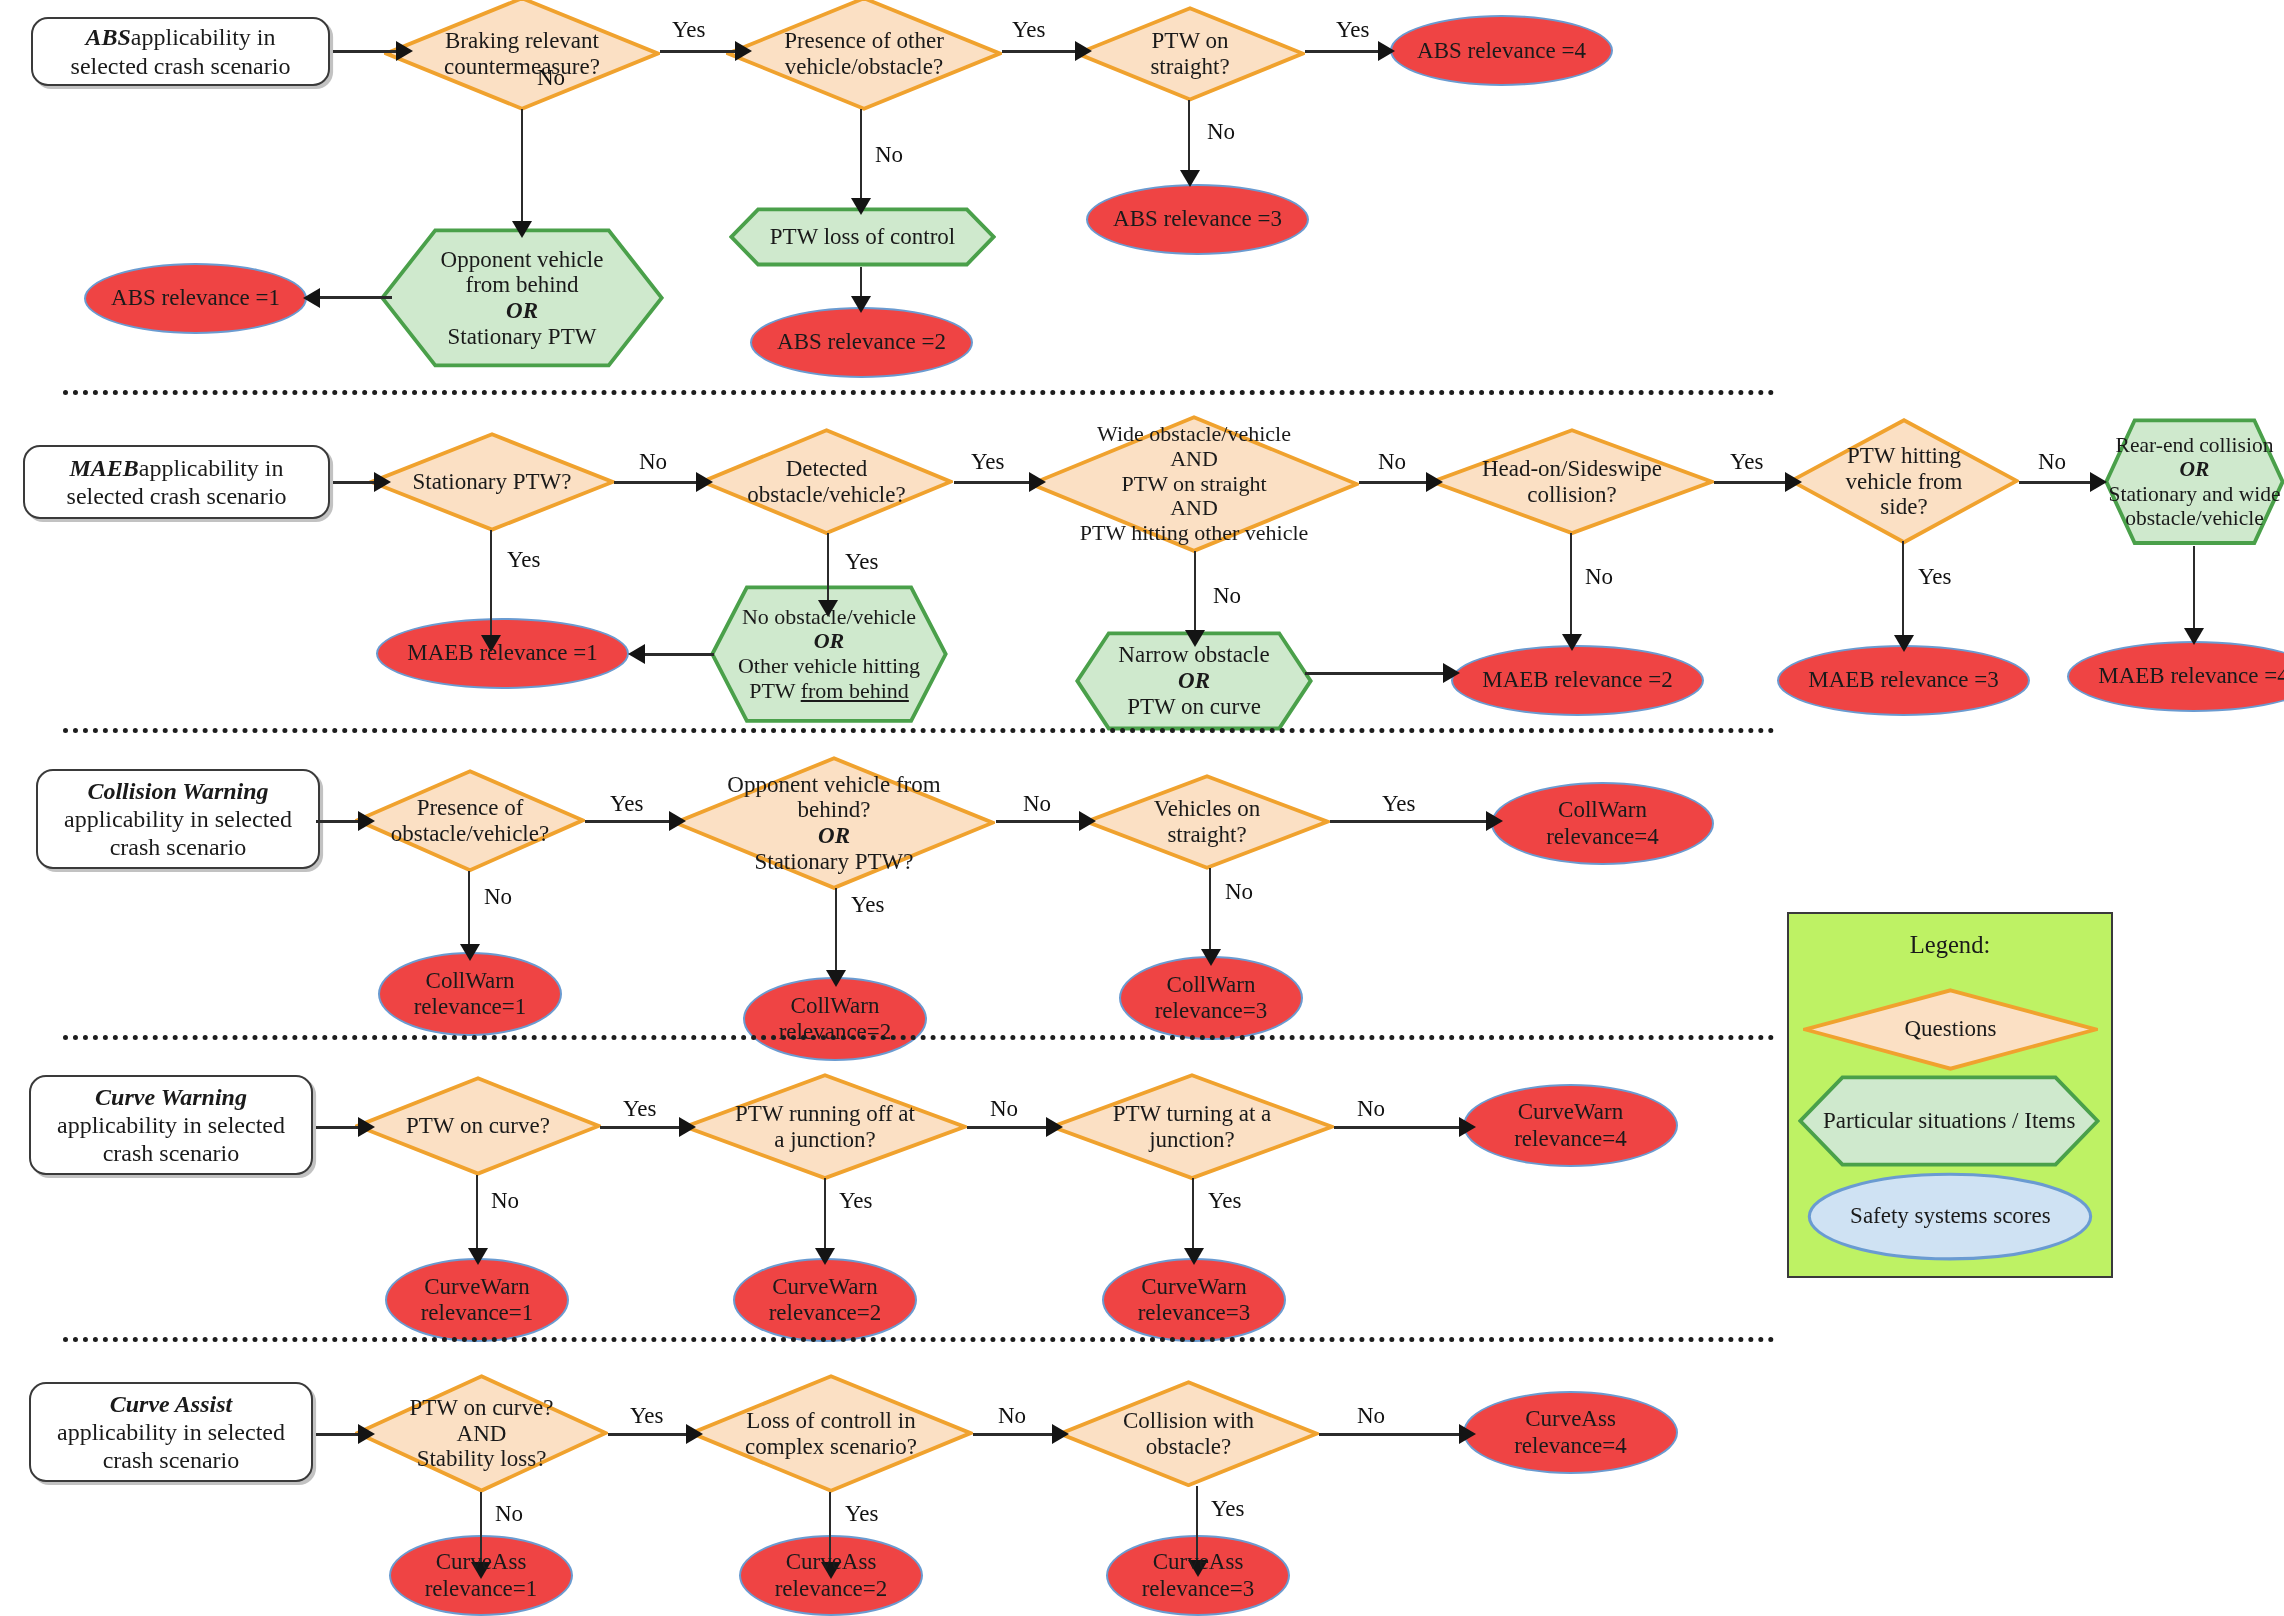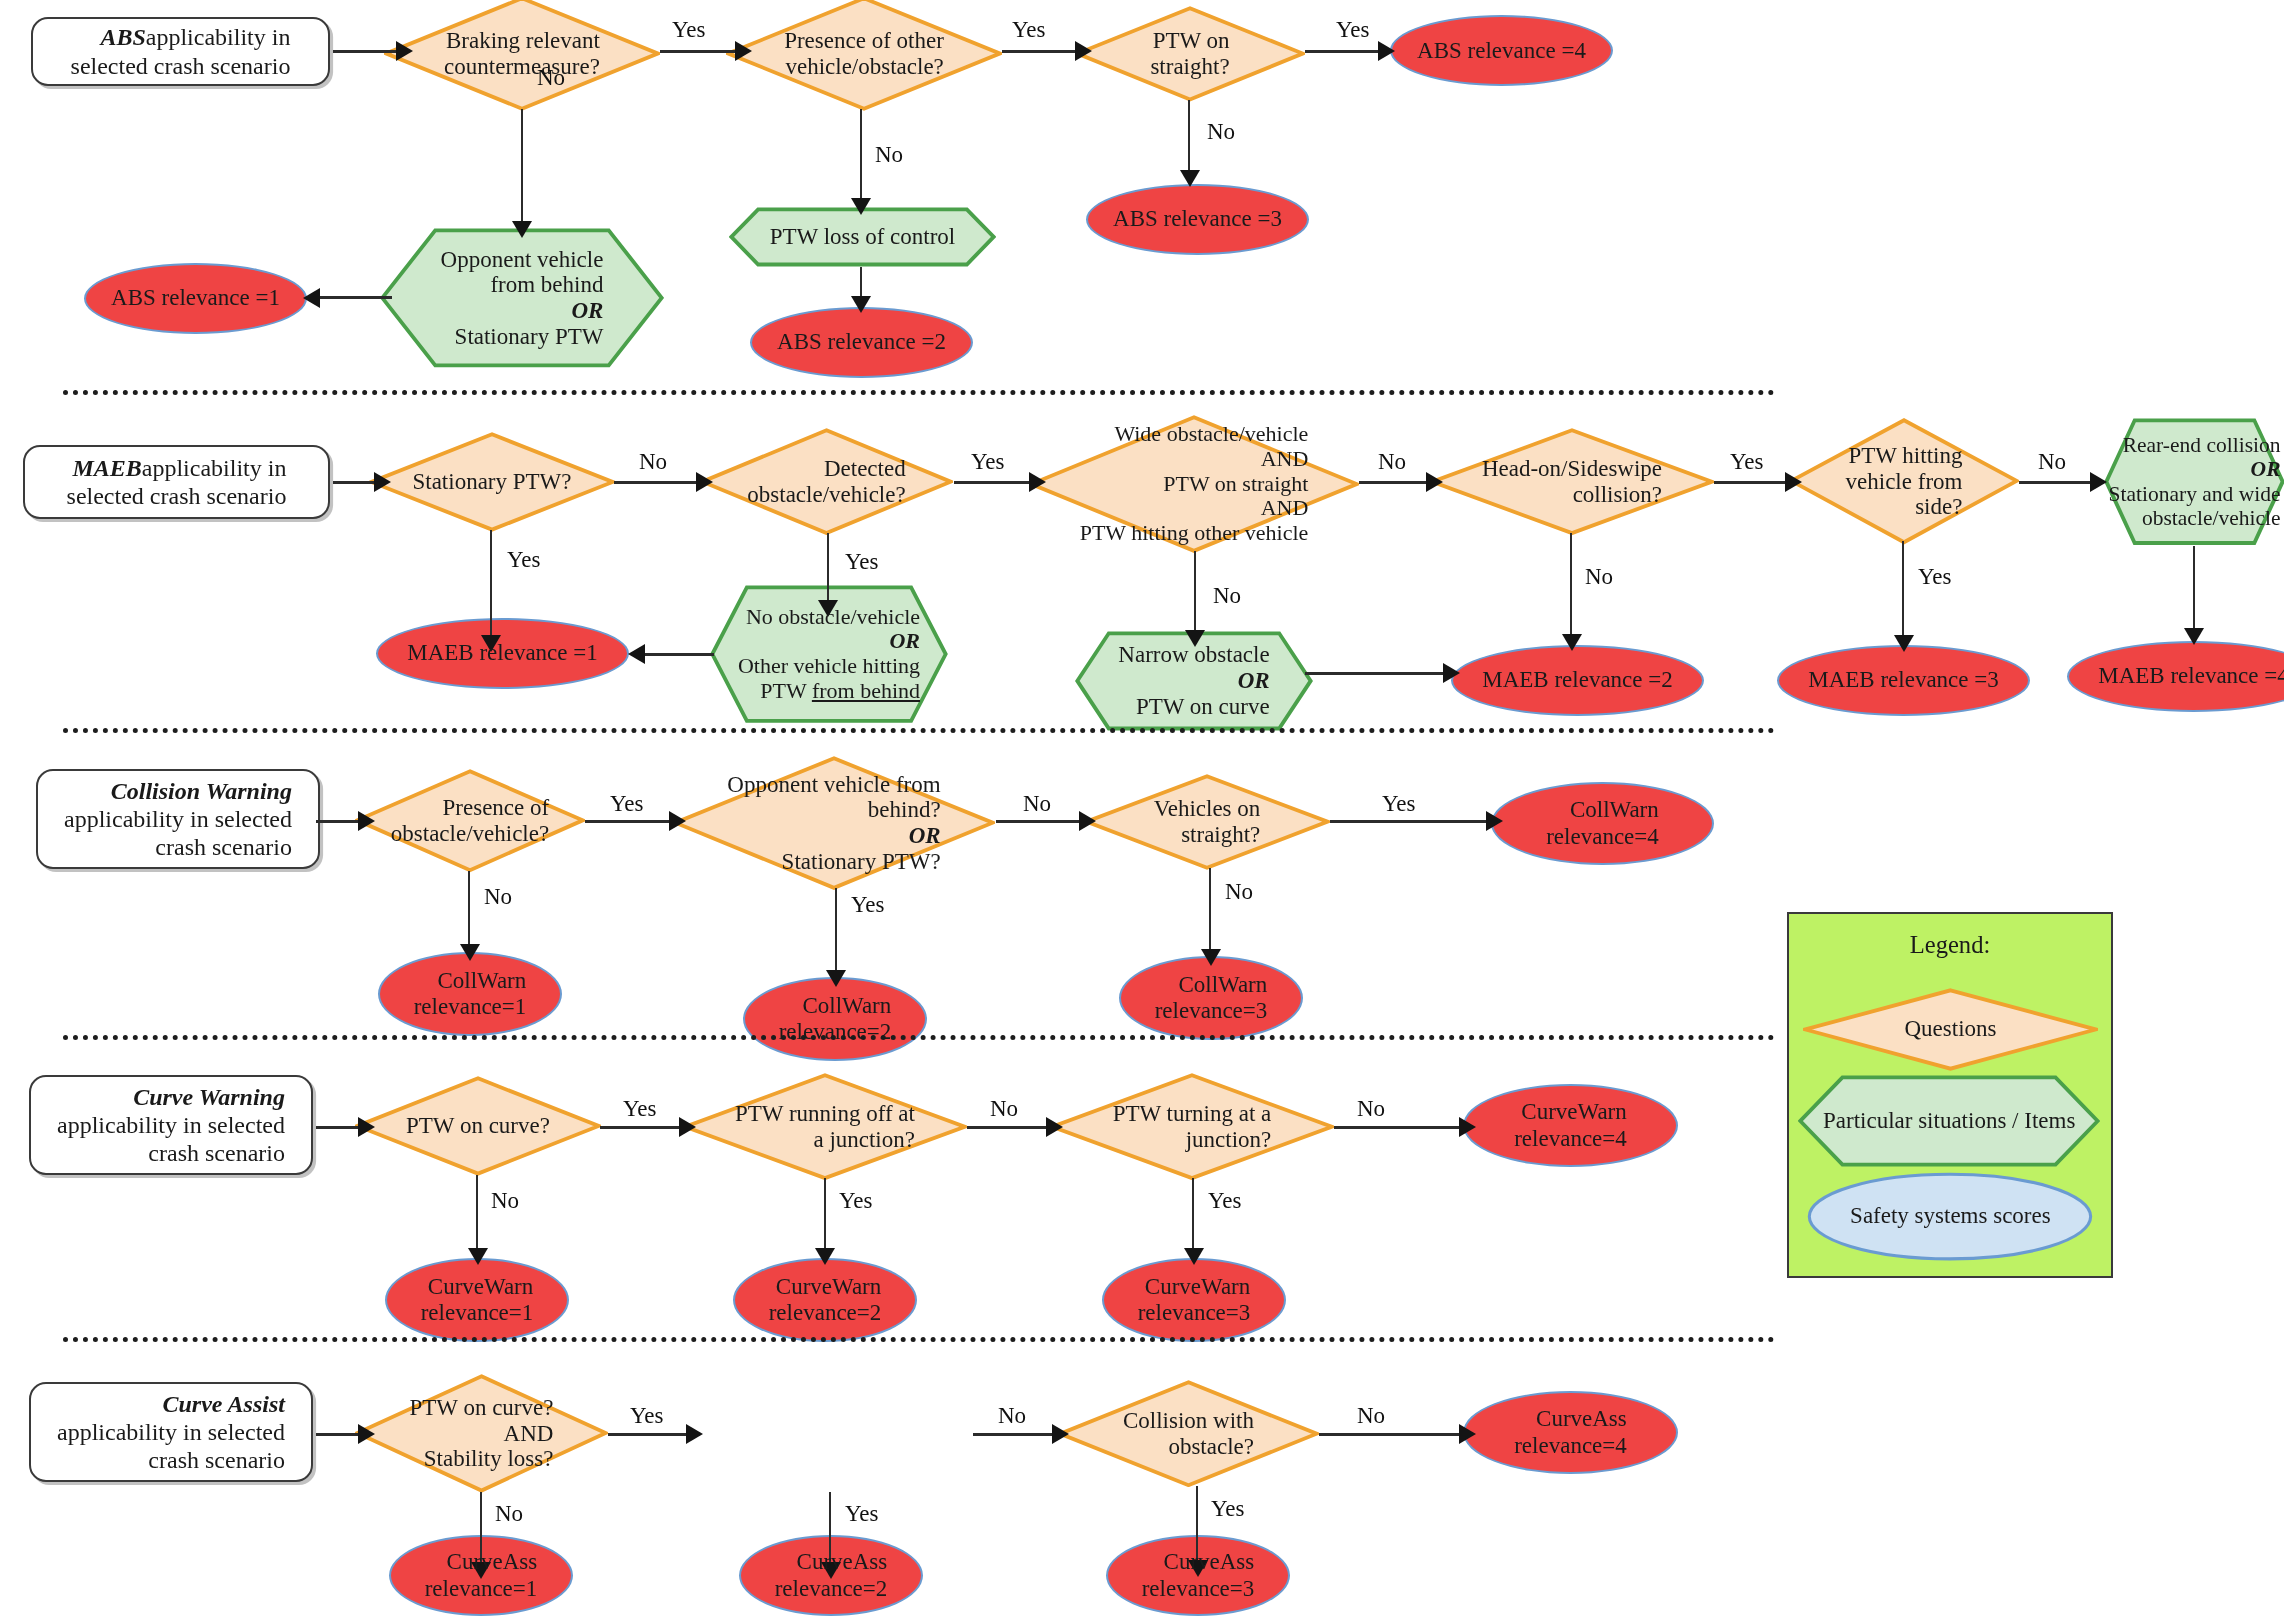--- a/index.html
+++ b/index.html
@@ -2,21 +2,21 @@
 <html style="font-size:12.3px"><head>
 <meta charset="utf-8">
 <style>
   html,body{margin:0;padding:0;background:#fff;}
   body{font-family:"Liberation Serif", serif;color:#1a1a1a;}
   #stage{position:relative;width:2284px;height:1617px;overflow:hidden;background:#fff;}
 
   
   .node{position:absolute;display:flex;align-items:center;justify-content:center;
         text-align:center;line-height:1.12;box-sizing:border-box;}
-  .node .txt{position:relative;z-index:3;white-space:pre-line;padding:0 1.5px;text-align:right;}
+  .node .txt{position:relative;z-index:3;white-space:pre-line;padding:0 1.5px;}
 
   
   .startbox{background:#ffffff;border:2.3px solid #3a3a3a;border-radius:17px;
             box-shadow:3.1px 3.1px 0 rgba(120,120,120,.45);
             font-size:24px;line-height:1.18;padding:4.6px 7.7px;}
   .startbox b{font-weight:bold;font-style:italic;}
 
   
   .diamond{}
   .diamond .shape{position:absolute;inset:0;z-index:1;}
@@ -468,20 +468,27 @@
 AND
 Stability loss?</span>
   </div>
   <div class="elabel" style="left:630px;top:1403px;">Yes</div>
   <div class="hline" style="left:608px;top:1433px;width:83px;"></div>
   <div class="arrow-r" style="left:686px;top:1424px;"></div>
   <div class="elabel" style="left:495px;top:1501px;">No</div>
   <div class="vline" style="left:480px;top:1492px;width:2.3px;height:77px;"></div>
   <div class="arrow-d" style="left:471px;top:1562px;"></div>
 
+  <div class="node diamond" style="left:689px;top:1374px;width:284px;height:119px;">
+    <svg class="shape" viewBox="0 0 370 155" preserveAspectRatio="none">
+      <polygon points="185,3 367,77 185,152 3,77" fill="#fbe0c4" stroke="#f0a22e" stroke-width="5"></polygon>
+    </svg>
+    <span class="txt">Loss of controll in
+complex scenario?</span>
+  </div>
   <div class="elabel" style="left:998px;top:1403px;">No</div>
   <div class="hline" style="left:973px;top:1433px;width:84px;"></div>
   <div class="arrow-r" style="left:1052px;top:1424px;"></div>
   <div class="elabel" style="left:845px;top:1501px;">Yes</div>
   <div class="vline" style="left:829px;top:1492px;width:2.3px;height:77px;"></div>
   <div class="arrow-d" style="left:821px;top:1562px;"></div>
 
   <div class="node diamond" style="left:1058px;top:1380px;width:261px;height:107px;">
     <svg class="shape" viewBox="0 0 340 140" preserveAspectRatio="none">
       <polygon points="170,3 337,70 170,137 3,70" fill="#fbe0c4" stroke="#f0a22e" stroke-width="5"></polygon>

